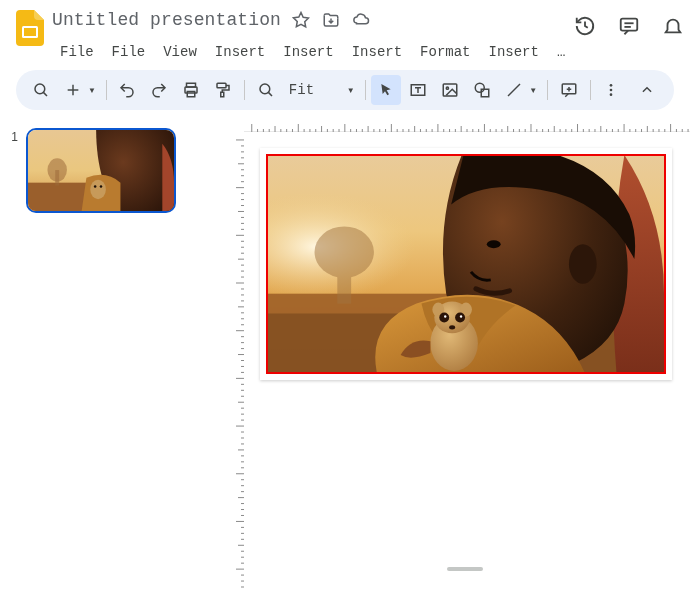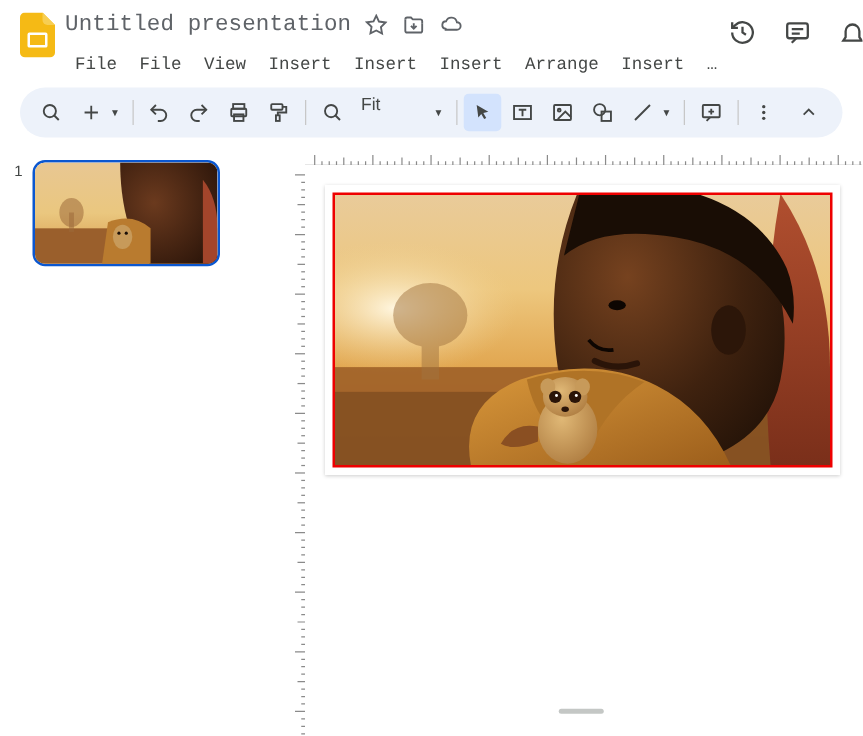--- a/index.html
+++ b/index.html
@@ -15,21 +15,21 @@
   .menu-item { font-size: 14px; color: #444746; padding: 4px 8px; border-radius: 4px; cursor: pointer; }
   .header-right { display: flex; gap: 20px; align-items: center; margin-top: 6px; margin-right: 4px; }
   .header-icon { width: 24px; height: 24px; display: flex; align-items: center; justify-content: center; color: #444746; cursor: pointer; }
   
   .toolbar-wrap { padding: 6px 16px; }
   .toolbar { background: #edf2fa; border-radius: 24px; height: 40px; display: flex; align-items: center; padding: 0 10px; gap: 2px; }
   .tool-btn { min-width: 30px; height: 30px; display: flex; align-items: center; justify-content: center; border-radius: 4px; cursor: pointer; color: #444746; }
   .tool-btn.wider { min-width: 34px; }
   .tool-btn.selected { background: #d3e3fd; }
   .tool-sep { width: 1px; height: 20px; background: #c7c7c7; margin: 0 4px; }
-  .zoom-select { display: flex; align-items: flex-start; gap: 4px; padding: 0 6px; height: 30px; border-radius: 4px; cursor: pointer; min-width: 64px;}
+  .zoom-select { display: flex; align-items: center; gap: 4px; padding: 0 6px; height: 30px; border-radius: 4px; cursor: pointer; min-width: 64px; font-family: Liberation Mono, monospace;}
   .zoom-label { font-size: 14px; color: #444746; }
   .tool-spacer { flex: 1; }
   .small-caret { font-size: 8px; color: #444746; margin-left: -2px; padding-right:4px;}
   
   .workspace { display: flex; height: calc(589px - 116px); }
   .filmstrip { width: 222px; padding: 12px 0 0 6px; }
   .slide-item { display: flex; align-items: flex-start; gap: 8px; }
   .slide-num { font-size: 12px; color: #444746; width: 12px; text-align: right; margin-top: 2px;}
   .thumb { width: 150px; height: 85px; border: 2.5px solid #0b57d0; border-radius: 10px; overflow: hidden; }
   .thumb-img { width: 100%; height: 100%; }
@@ -80,21 +80,21 @@
           </svg>
       </span>
     </div>
     <div class="menubar">
       <span class="menu-item">File</span>
       <span class="menu-item">File</span>
       <span class="menu-item">View</span>
       <span class="menu-item">Insert</span>
       <span class="menu-item">Insert</span>
       <span class="menu-item">Insert</span>
-      <span class="menu-item">Arrange</span>
+      <span class="menu-item">Format</span>
       <span class="menu-item">Insert</span>
       <span class="menu-item">…</span>
     </div>
   </div>
   <div class="header-right">
     <span class="header-icon">
       <svg width="22" height="22" viewBox="0 0 24 24" fill="none" stroke="#444746" stroke-width="2">
           <path d="M3 12a9 9 0 1 0 2.64-6.36L3 8"></path>
           <path d="M3 3v5h5"></path>
           <path d="M12 7v5l3 2"></path>

